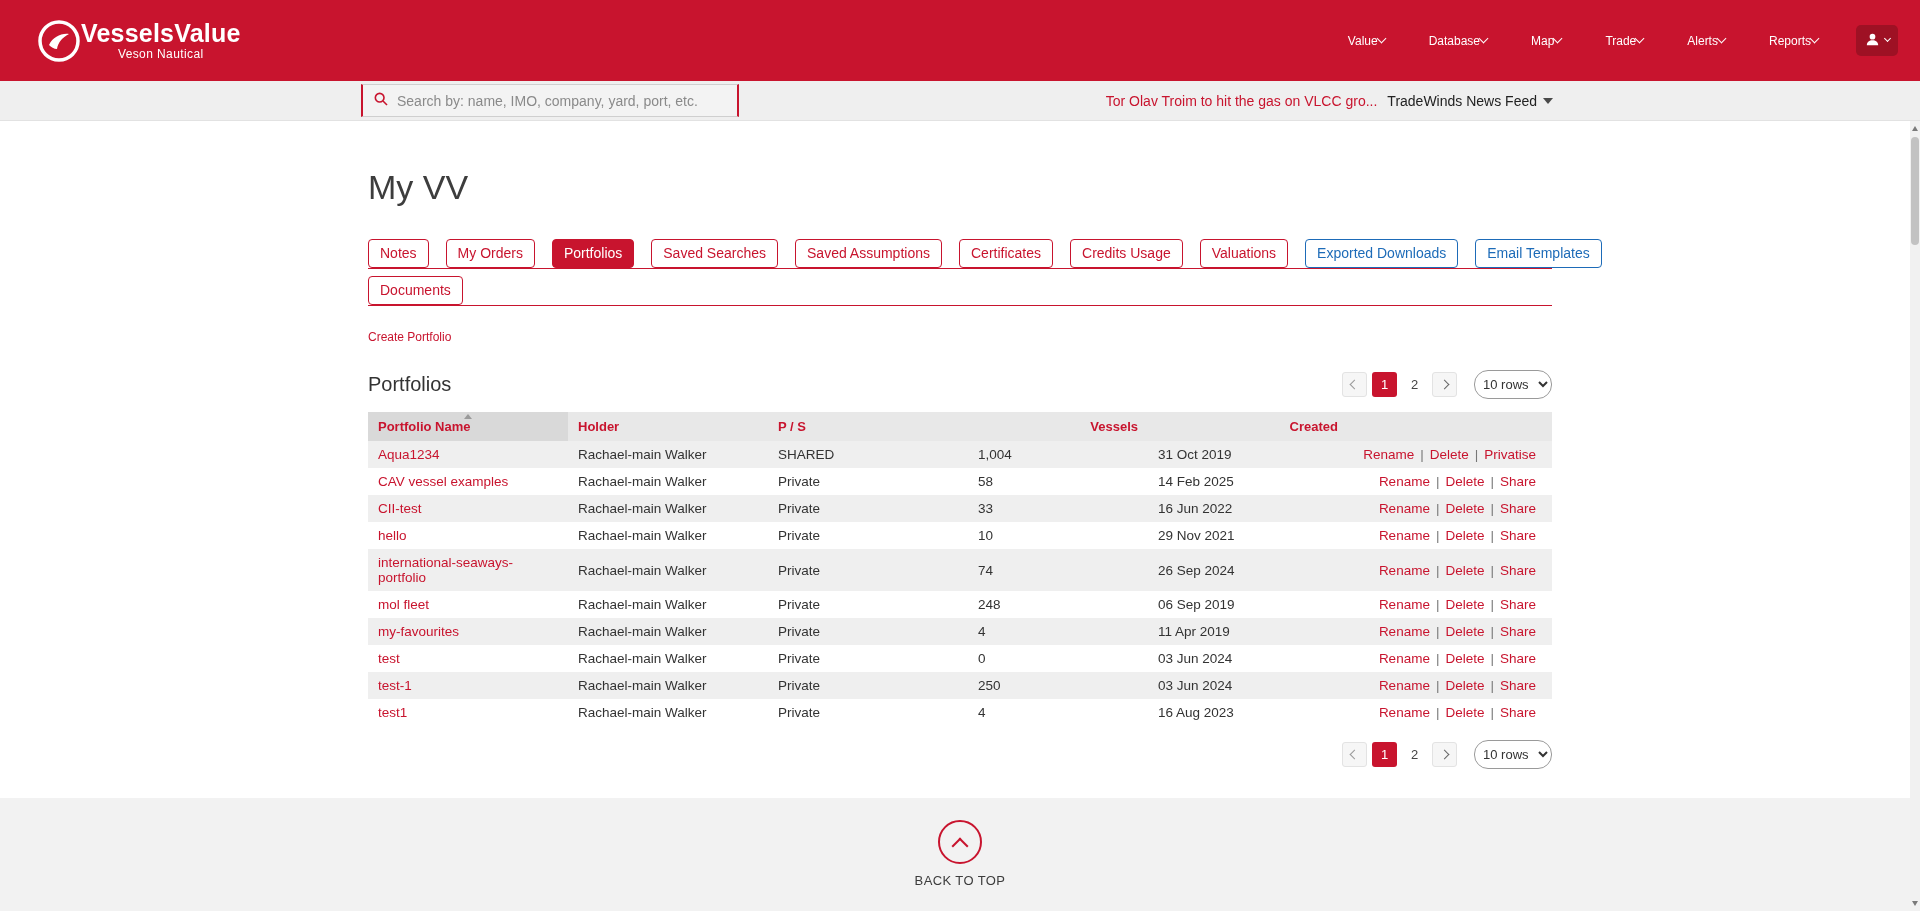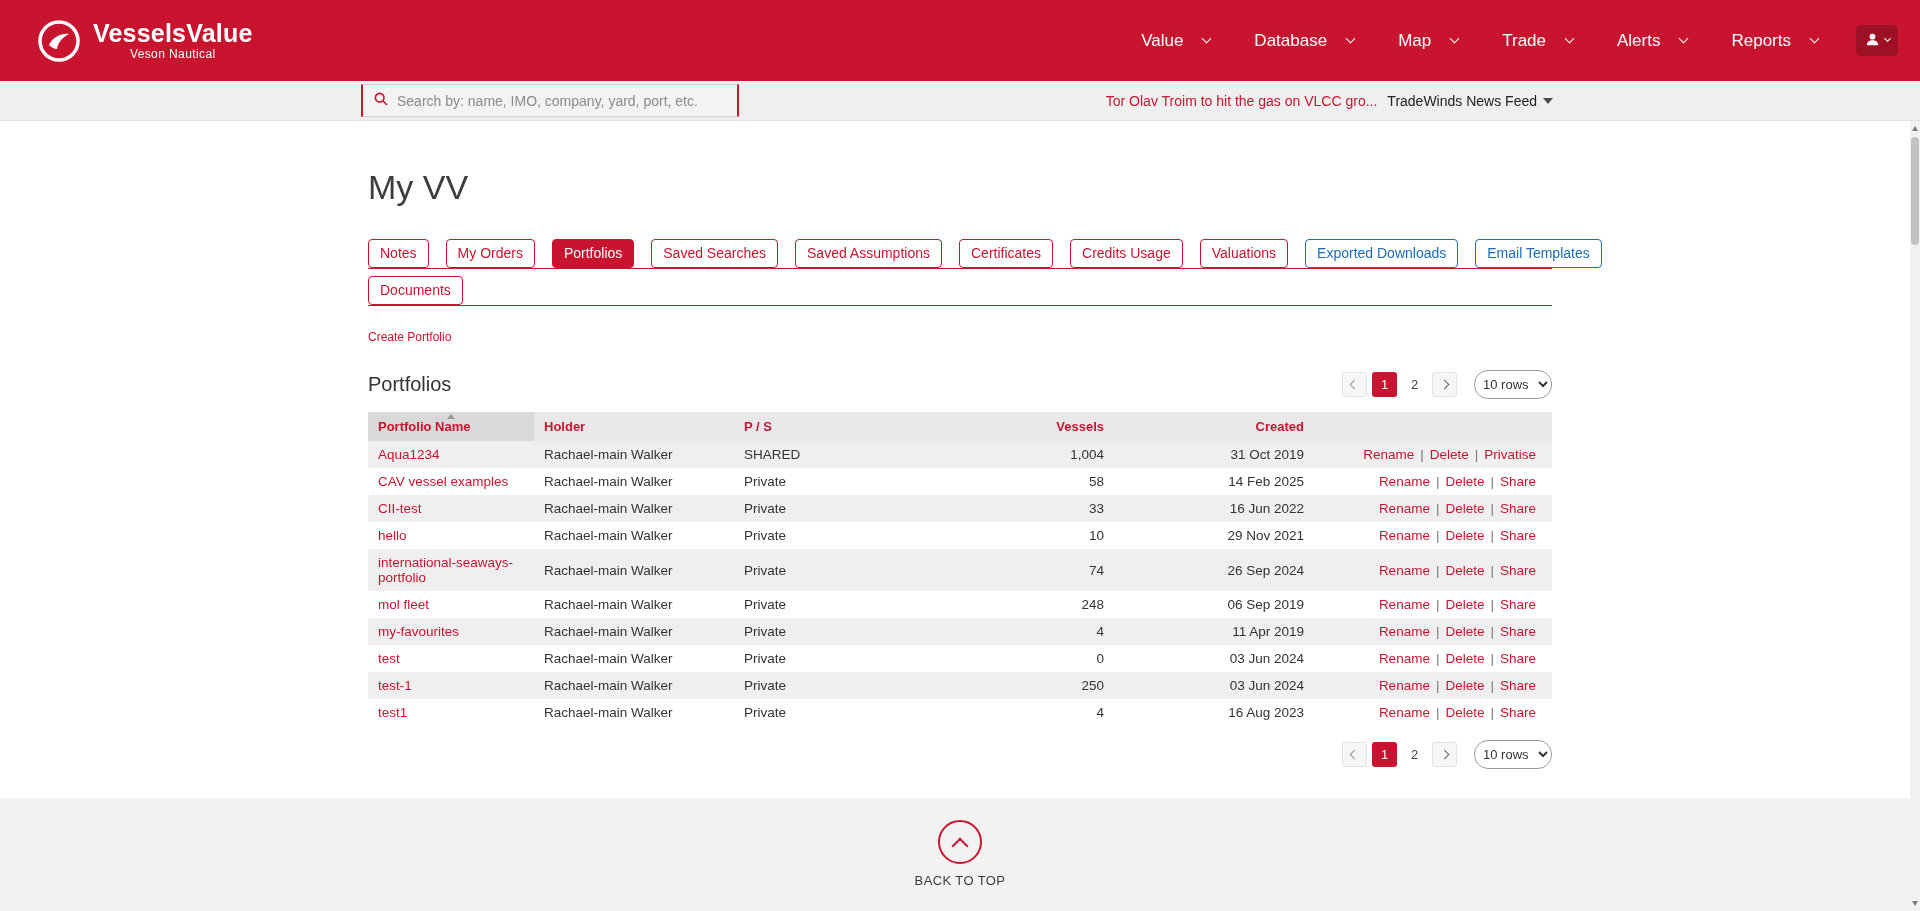--- a/index.html
+++ b/index.html
@@ -3,27 +3,27 @@
 <meta charset="utf-8">
 <style>
   :root { --red:#c8142e; --blue:#1d6bb8; }
   * { box-sizing:border-box; margin:0; padding:0; }
   html,body { width:1920px; height:911px; }
   body { overflow:hidden; font-family:"Liberation Sans",sans-serif; background:#fff; position:relative; }
   a { text-decoration:none; }
 
   
   .topbar { height:81px; background:var(--red); display:flex; align-items:center; padding:0 22px 0 37px; }
-  .brand { display:flex; align-items:center; gap:12px; cursor:pointer; }
+  .brand { display:flex; align-items:center; cursor:pointer; }
   .logo svg { display:block; }
   .brand-text { display:flex; flex-direction:column; color:#fff; line-height:1.05; }
   .brand-name { font-size:25px; font-weight:700; letter-spacing:.2px; }
   .brand-sub { font-size:12px; margin-top:2px; letter-spacing:.4px; text-align:center; }
   .primary-nav { margin-left:auto; display:flex; align-items:center; gap:44px; margin-right:38px; }
-  .nav-item { display:flex; align-items:center; gap:20px; color:#fff; font-size:17px; cursor:pointer; }
+  .nav-item { display:flex; align-items:center; gap:0; color:#fff; font-size:12px; cursor:pointer; }
   .chev { width:7px; height:7px; border-right:1.5px solid currentColor; border-bottom:1.5px solid currentColor; display:inline-block; }
   .chev-d { transform:rotate(45deg); margin-top:-4px; }
   .chev-l { transform:rotate(135deg); }
   .chev-r { transform:rotate(-45deg); }
   .user-btn { width:42px; height:31px; background:#9e1124; border:none; border-radius:5px; display:flex; align-items:center; justify-content:center; gap:4px; cursor:pointer; color:#fff; }
   .user-btn .chev { width:5px; height:5px; }
 
   
   .subbar { height:40px; background:#efefef; border-bottom:1px solid #e2e2e2; display:flex; align-items:center; padding:0 367px 0 361px; }
   .searchbox { width:378px; height:33px; background:#f3f3f3; border-top:1px solid #cfcfcf; border-bottom:1px solid #cfcfcf; border-left:2px solid var(--red); border-right:2px solid var(--red); display:flex; align-items:center; padding:0 10px; gap:8px; color:var(--red); }
@@ -50,29 +50,29 @@
   .pager-area { margin-left:auto; display:flex; align-items:center; gap:17px; }
   .pager { display:flex; align-items:center; gap:5px; }
   .pg-btn { min-width:25px; height:25px; border:none; background:transparent; display:flex; align-items:center; justify-content:center; font-size:13px; color:#444; cursor:pointer; border-radius:3px; font-family:inherit; }
   .pg-prev,.pg-next { background:#f6f6f6; border:1px solid #e3e3e3; color:#9a9a9a; }
   .pg-next { color:#666; }
   .pg-page.active { background:var(--red); color:#fff; }
   .rows-select { height:29px; border:1px solid #9a9a9a; border-radius:14px; background:#fff; font-size:13px; font-family:inherit; color:#333; padding:0 4px; width:78px; }
 
   table { width:100%; border-collapse:collapse; margin-top:13px; table-layout:fixed; }
   thead th { background:#e8e8e8; color:var(--red); font-size:13px; font-weight:700; text-align:left; padding:7px 10px; position:relative; }
-  th.col-name { width:166px; background:#d9d9d9; }
+  th.col-name { width:200px; background:#d9d9d9; }
   th.col-holder { width:200px; }
   th.col-ps { width:200px; }
   th.col-vessels { width:180px; text-align:right; }
   th.col-created { width:200px; text-align:right; }
   .sort-asc { position:absolute; top:2px; left:50%; transform:translateX(-50%); width:0; height:0; border-left:4px solid transparent; border-right:4px solid transparent; border-bottom:5px solid #9a9a9a; }
   tbody td { font-size:13.5px; color:#333; padding:6px 10px; }
   tbody tr:nth-child(odd) { background:#efefef; }
-  td.num { text-align:right; }
+  td.num { }
   .portfolio-link { color:var(--red); cursor:pointer; }
   td.acts { text-align:right; padding-right:16px; white-space:nowrap; }
   td.acts a { color:var(--red); cursor:pointer; }
   td.acts .sep { color:#777; margin:0 6px; }
   .bottom-pager { display:flex; justify-content:flex-end; margin-top:14px; }
 
   
   footer { position:absolute; left:0; right:0; bottom:0; height:113px; background:#f2f2f2; display:flex; flex-direction:column; align-items:center; padding-top:22px; }
   .back-circle { width:44px; height:44px; border:2px solid var(--red); border-radius:50%; display:flex; align-items:center; justify-content:center; cursor:pointer; background:transparent; }
   .chev-up { width:12px; height:12px; border-right:2.5px solid var(--red); border-bottom:2.5px solid var(--red); transform:rotate(-135deg); margin-top:7px; }

